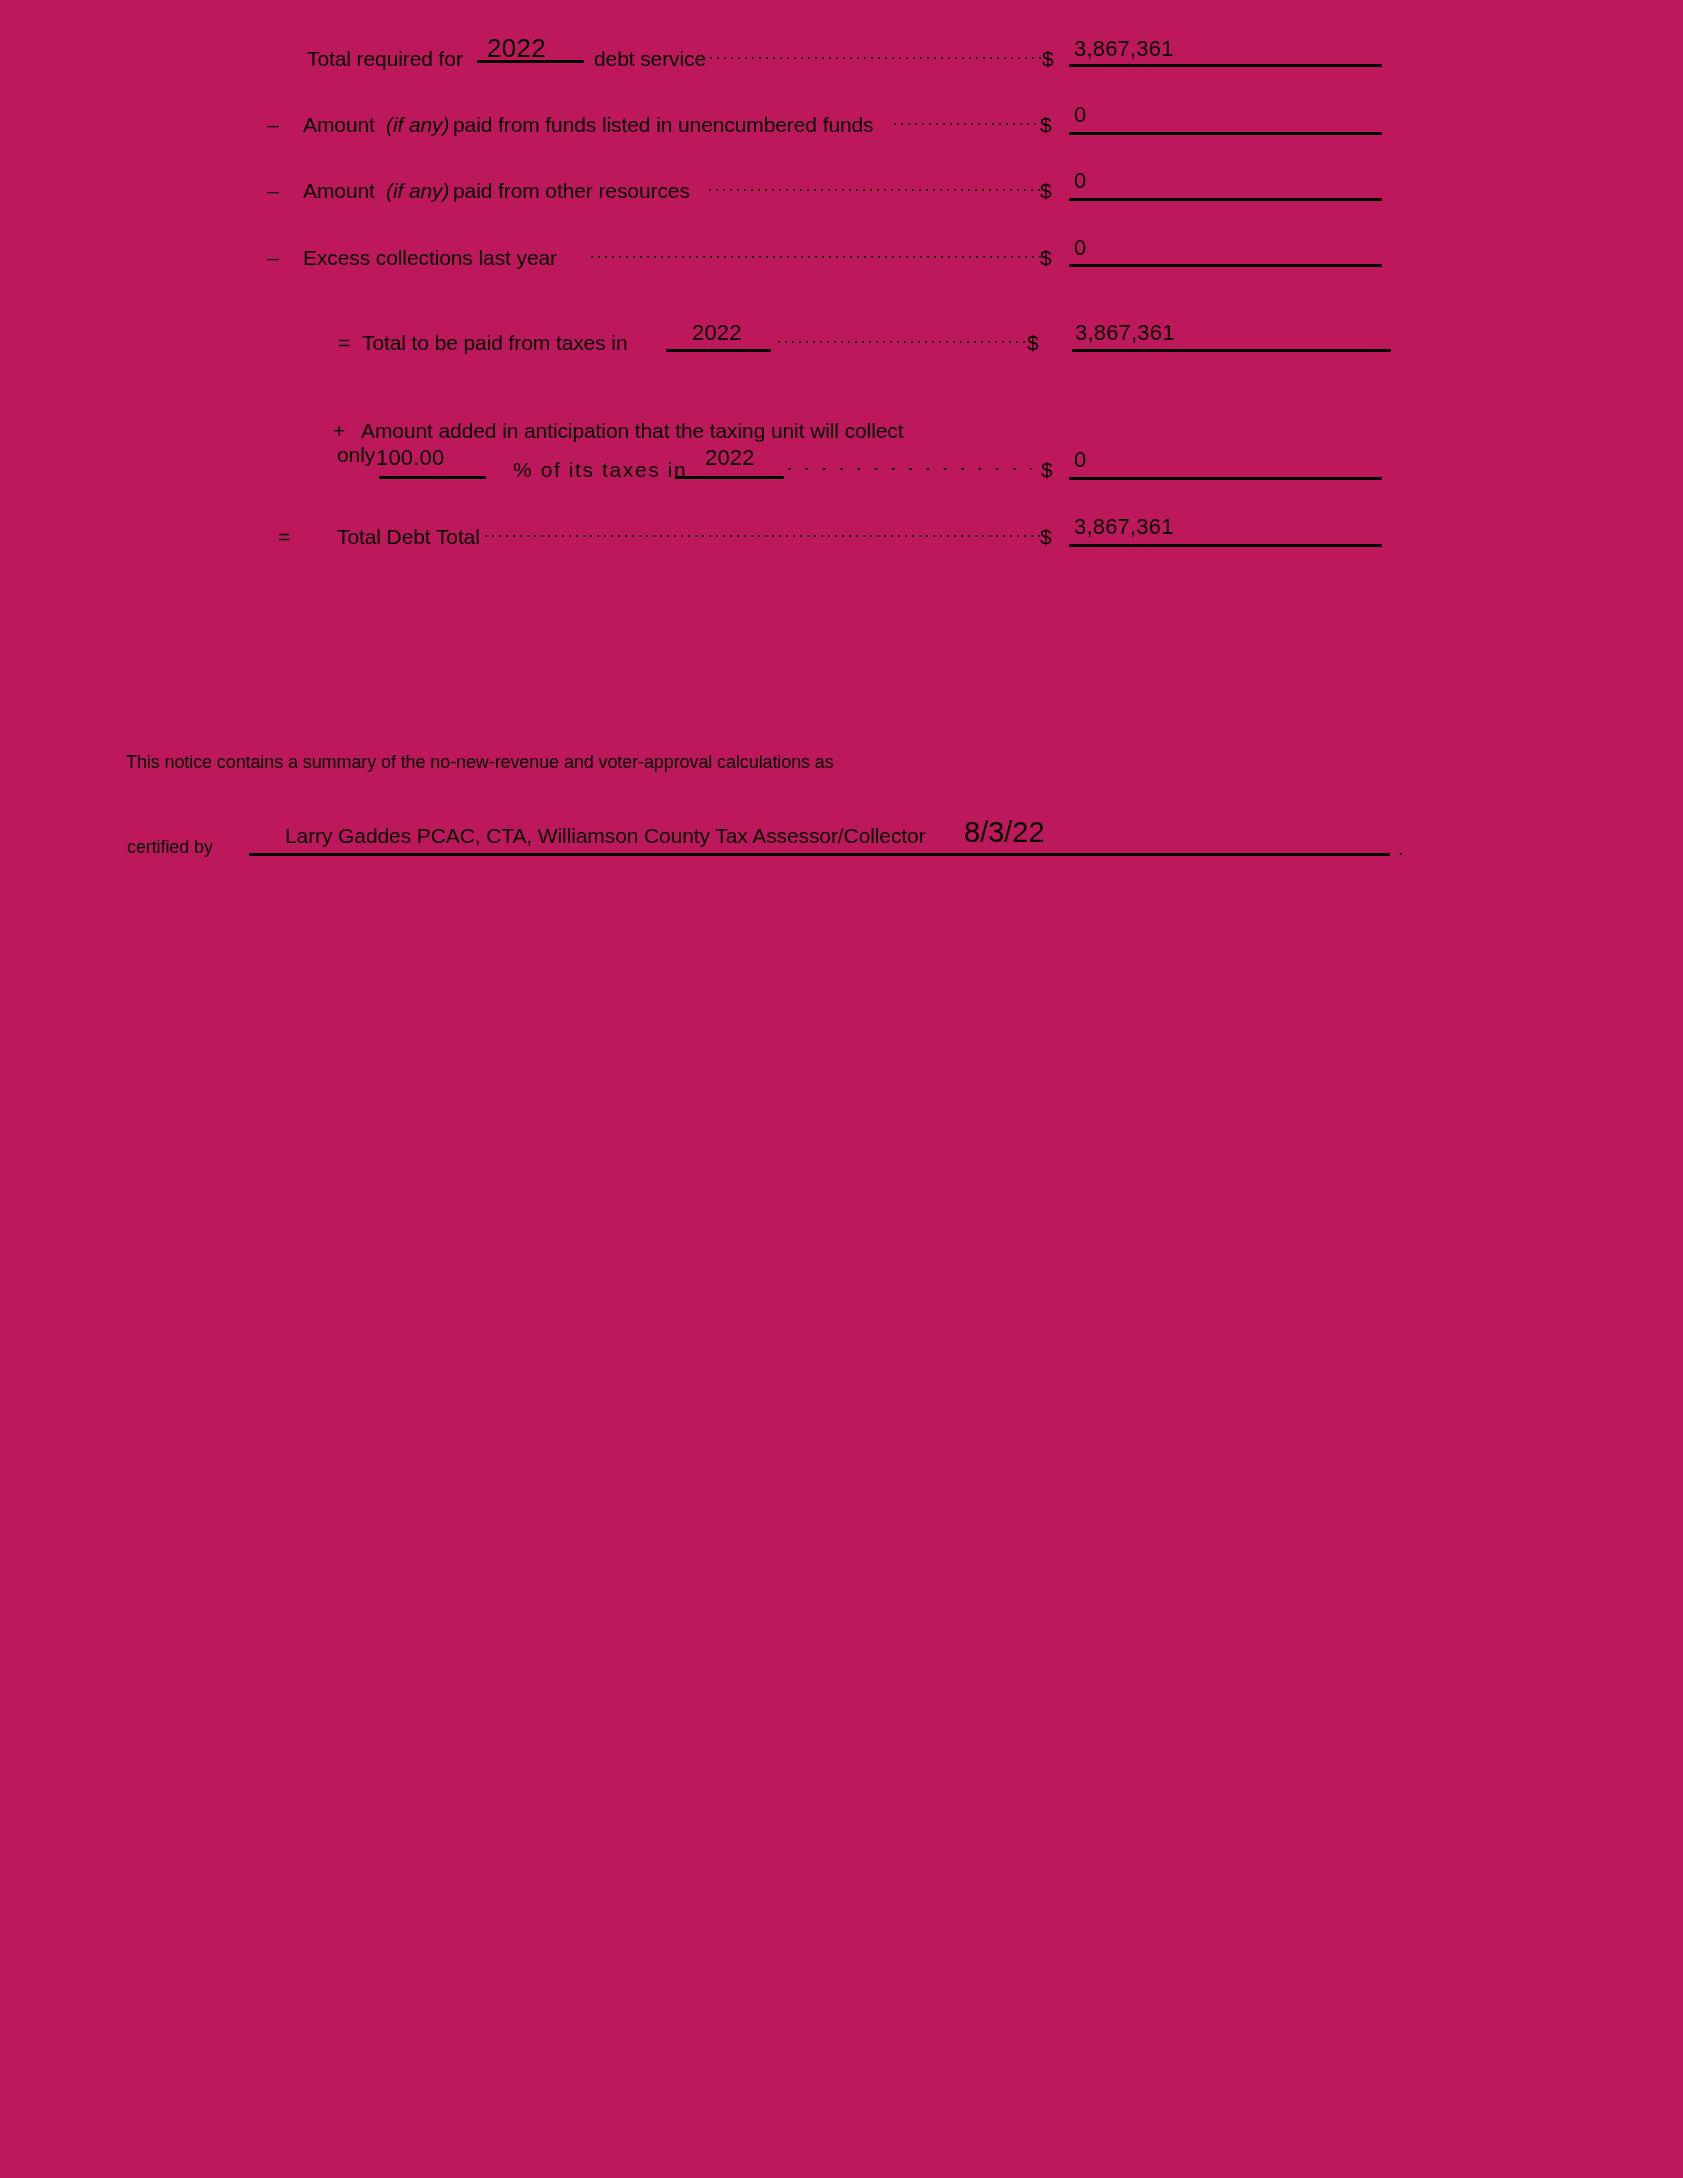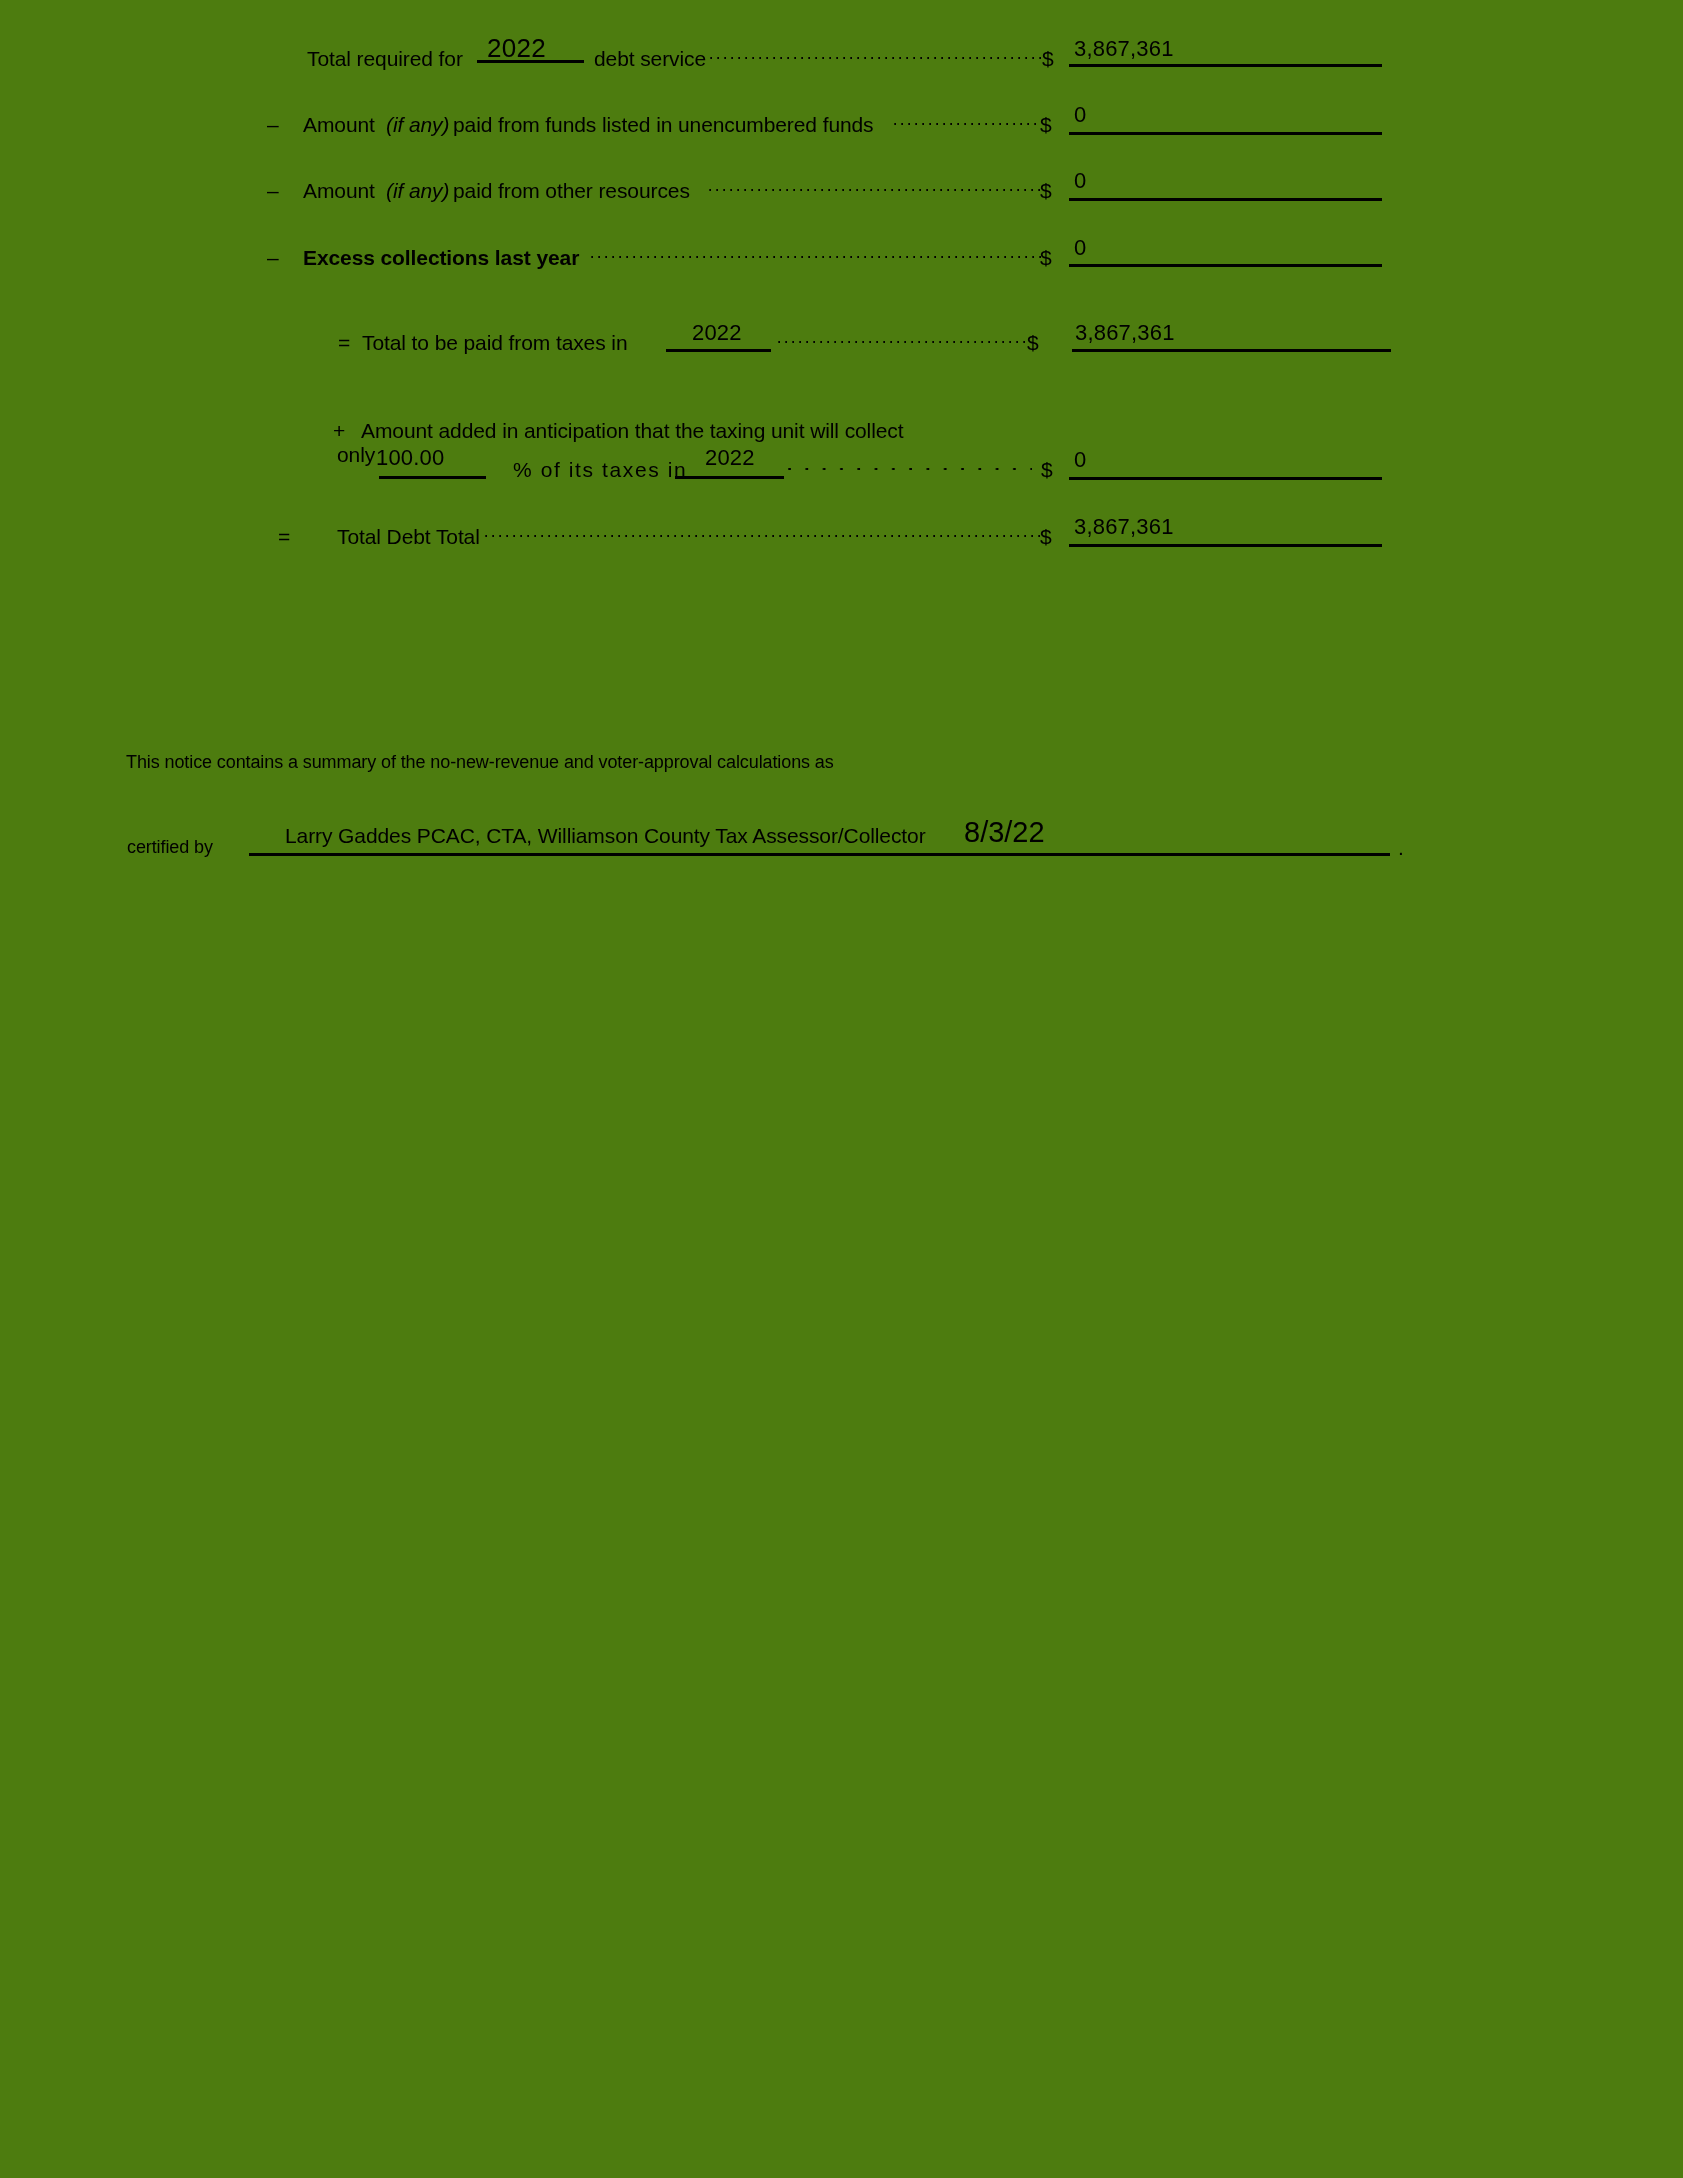--- a/index.html
+++ b/index.html
@@ -12,21 +12,21 @@
     height: 2178px;
     position: relative;
     font-family: "Liberation Sans", sans-serif;
     color: #000000;
     -webkit-font-smoothing: antialiased;
   }
 
   .page {
     position: absolute;
     inset: 0;
-    background: #4d7c0f;
+    background: #be185d;
   }
 
   
   .abs { position: absolute; white-space: nowrap; }
 
   
   .label {
     font-size: 21px;
     line-height: 21px;
     letter-spacing: -0.1px;
@@ -147,21 +147,21 @@
 
     <span class="abs dollar" style="left:1040px; top:180px;">$</span>
 
     <span class="abs value" style="left:1074px; top:170px;">0</span>
     <span class="rule" style="left:1069px; top:198px; width:313px;"></span>
   </div>
 
   <div>
     <span class="abs op" style="left:267px; top:247px;">–</span>
 
-    <span class="abs label" style="left:303px; top:247px;font-weight:bold;">Excess collections last year</span>
+    <span class="abs label" style="left:303px; top:247px;">Excess collections last year</span>
 
     <span class="leader" style="left:591px; top:240px; width:450px;"></span>
 
     <span class="abs dollar" style="left:1040px; top:247px;">$</span>
 
     <span class="abs value" style="left:1074px; top:237px;">0</span>
     <span class="rule" style="left:1069px; top:264px; width:313px;"></span>
   </div>
 
   <div>

